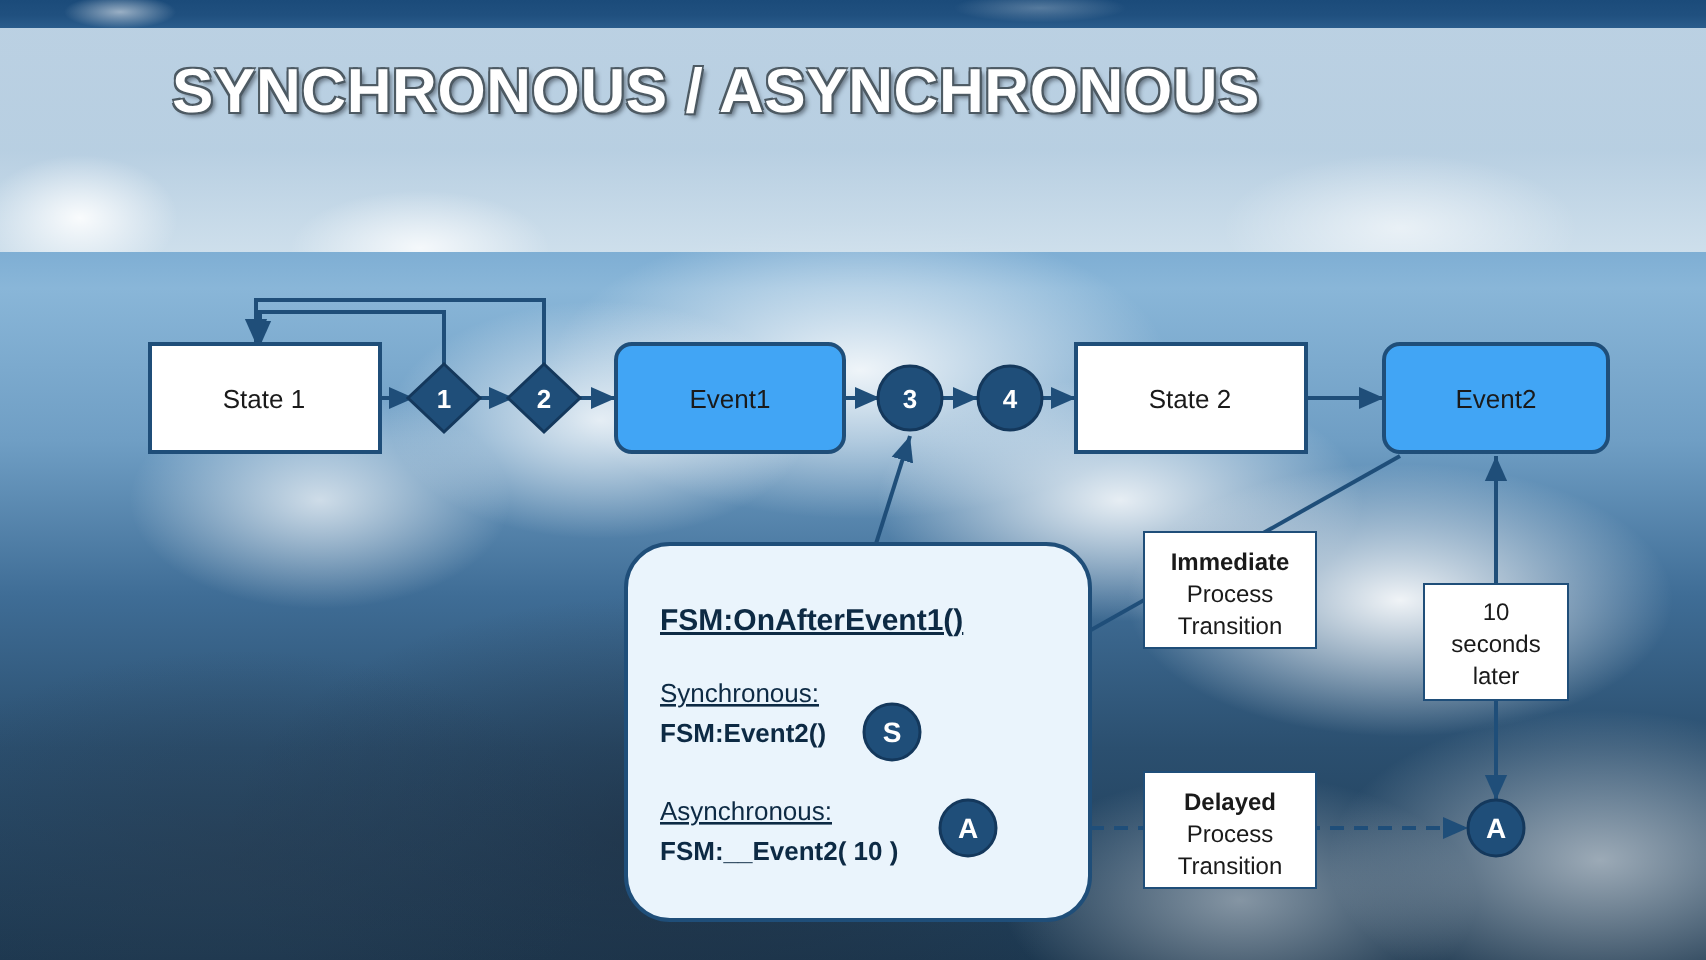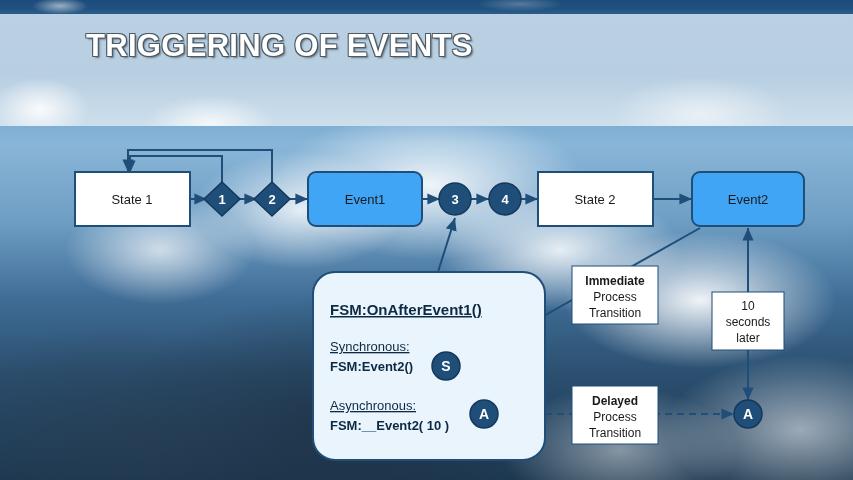--- a/index.html
+++ b/index.html
@@ -67,21 +67,21 @@
 <div id="slide">
 
   <div class="sky"></div>
   <div class="sky-top"></div>
   <div class="sky-top-clouds"></div>
 
   <div class="title-band"></div>
   <div class="title-band-clouds"></div>
 
   <div class="title">
-    <span class="l2">TRIGGERING OF EVENTS</span>
+    <span>SYNCHRONOUS / ASYNCHRONOUS</span>
   </div>
 
   <svg id="diagram" viewBox="0 0 853 480">
     <defs>
       <marker id="arrow" viewBox="0 0 10 10" refX="9" refY="5" markerWidth="7" markerHeight="7" orient="auto-start-reverse">
         <path d="M0,1 L9,5 L0,9 z" fill="#1F4E79"></path>
       </marker>
       <marker id="arrowStart" viewBox="0 0 10 10" refX="9" refY="5" markerWidth="7" markerHeight="7" orient="auto-start-reverse">
         <path d="M0,1 L9,5 L0,9 z" fill="#1F4E79"></path>
       </marker>

